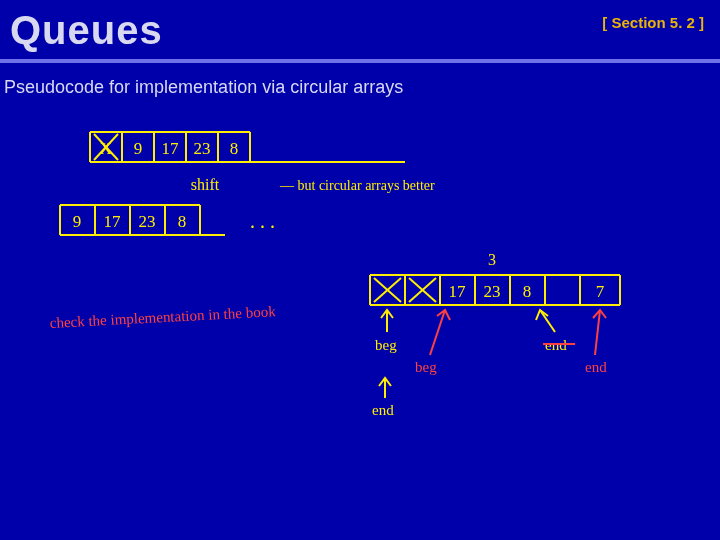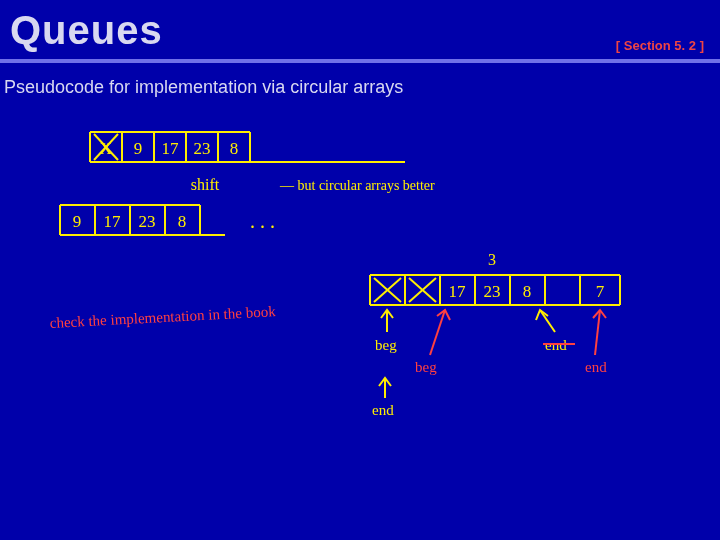--- a/index.html
+++ b/index.html
@@ -7,32 +7,32 @@
     width: 720px;
     height: 540px;
     background: #0000aa;
     font-family: "Comic Sans MS", cursive, sans-serif;
     overflow: hidden;
     position: relative;
   }
   .header {
     display: flex;
     justify-content: space-between;
-    align-items: flex-end;
+    align-items: flex-start;
     padding: 8px 16px 4px 10px;
   }
   .title {
     color: #d8d8f0;
     font-size: 40px;
     font-weight: bold;
     letter-spacing: 1px;
   }
   .section {
-    color: #ef4444;
-    font-size: 13px;
+    color: #eab308;
+    font-size: 15px;
     font-weight: bold;
     padding-top: 6px;
   }
   .hr {
     height: 4px;
     background: #7070e8;
     margin: 2px 0 10px 0;
   }
   .subtitle {
     color: #d8d8f0;

